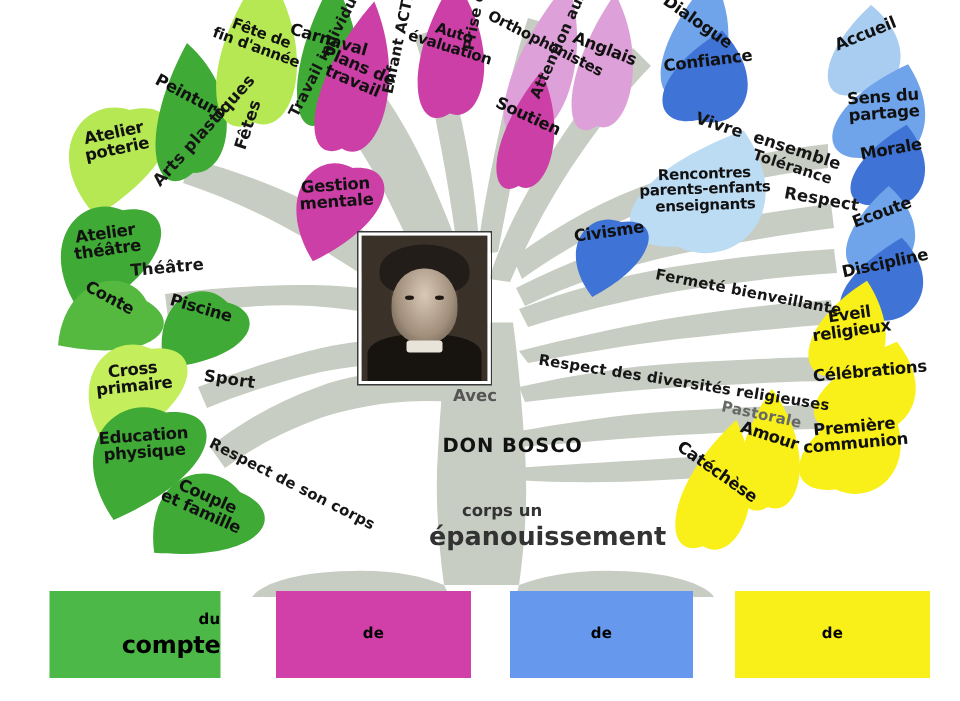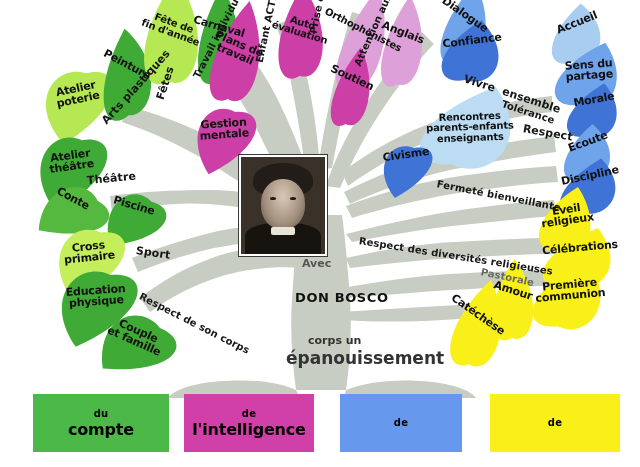--- a/index.html
+++ b/index.html
@@ -251,27 +251,26 @@
     <div class="leaf-label" style="left: 500px; top: 170px; width: 180px; font-size: 11px; transform: rotate(-12deg);">Discipline</div>
     <div class="leaf-label" style="left: 477px; top: 204px; width: 180px; font-size: 11px; transform: rotate(-8deg);">Eveil
 religieux</div>
     <div class="leaf-label" style="left: 490px; top: 242px; width: 180px; font-size: 11px; transform: rotate(-5deg);">Célébrations</div>
     <div class="leaf-label" style="left: 480px; top: 279px; width: 180px; font-size: 11px; transform: rotate(-5deg);">Première
 communion</div>
     <div class="leaf-label" style="left: 423px; top: 285px; width: 180px; font-size: 11px; transform: rotate(18deg);">Amour</div>
     <div class="leaf-label" style="left: 388px; top: 309px; width: 180px; font-size: 11px; transform: rotate(35deg);">Catéchèse</div>
   </div>
 <div id="category-layer">
-    <div class="cat-box" style="left: 33px; top: 394px; width: 136px; height: 58px; background: rgb(76, 184, 71);">
+    <div class="cat-box" style="left: 33px; top: 394px; width: 114px; height: 58px; background: rgb(76, 184, 71); align-items: flex-end;">
       <div class="cat-small">du</div>
       <div class="cat-big">compte</div>
     </div>
     <div class="cat-box" style="left: 184px; top: 394px; width: 130px; height: 58px; background: rgb(209, 63, 168);">
       <div class="cat-small">de</div>
-      <div class="cat-big">l'intelligence</div>
     </div>
     <div class="cat-box" style="left: 340px; top: 394px; width: 122px; height: 58px; background: rgb(102, 153, 238);">
       <div class="cat-small">de</div>
     </div>
     <div class="cat-box" style="left: 490px; top: 394px; width: 130px; height: 58px; background: rgb(250, 240, 25);">
       <div class="cat-small">de</div>
     </div>
   </div>
 
 </body></html>

